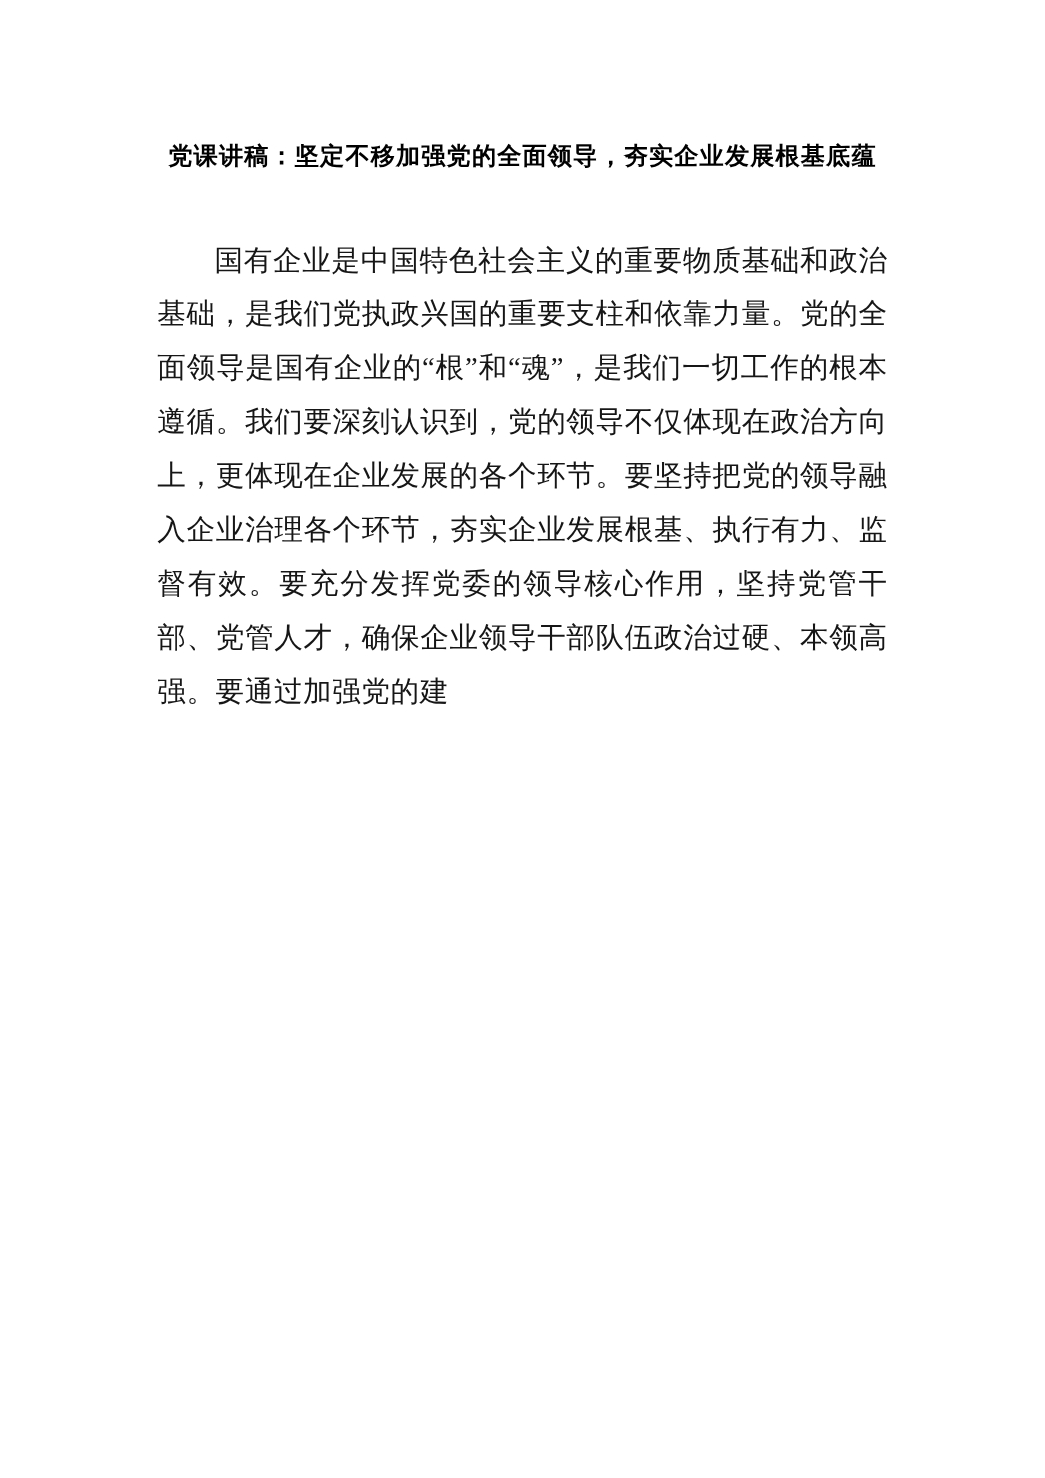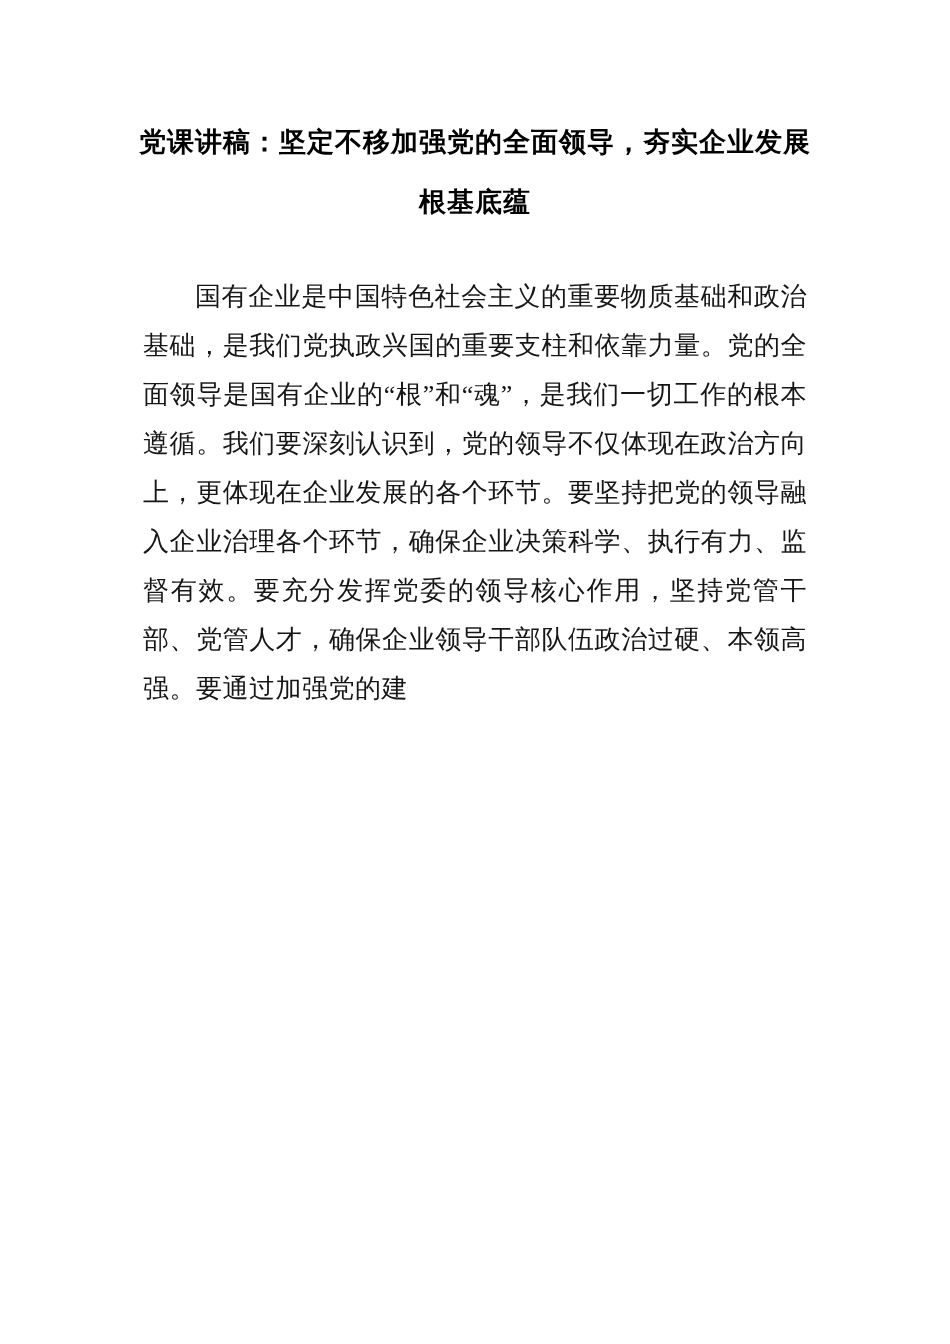--- a/index.html
+++ b/index.html
@@ -16,21 +16,21 @@
     }
     .page {
       box-sizing: border-box;
       width: 950px;
       height: 1344px;
       padding: 0 143px;
       background: #ffffff;
     }
     .doc-title {
       margin: 112px -8px 40px -8px;
-      font-size: 27px;
+      font-size: 22px;
       font-weight: bold;
       line-height: 60px;
       letter-spacing: 1px;
       text-align: center;
       color: #000000;
     }
     .para {
       margin: 0;
       font-size: 26px;
       line-height: 49px;
@@ -45,15 +45,15 @@
 </head>
 <body>
 
 <div class="page">
 
   <h1 class="doc-title">党课讲稿：坚定不移加强党的全面领导，夯实企业发展根基底蕴</h1>
 
 
 
 
-  <p class="para indent">国有企业是中国特色社会主义的重要物质基础和政治基础，是我们党执政兴国的重要支柱和依靠力量。党的全面领导是国有企业的“根”和“魂”，是我们一切工作的根本遵循。我们要深刻认识到，党的领导不仅体现在政治方向上，更体现在企业发展的各个环节。要坚持把党的领导融入企业治理各个环节，确保企业决策科学、执行有力、监督有效。要充分发挥党委的领导核心作用，坚持党管干部、党管人才，确保企业领导干部队伍政治过硬、本领高强。要通过加强党的建</p>
+  <p class="para indent">国有企业是中国特色社会主义的重要物质基础和政治基础，是我们党执政兴国的重要支柱和依靠力量。党的全面领导是国有企业的“根”和“魂”，是我们一切工作的根本遵循。我们要深刻认识到，党的领导不仅体现在政治方向上，更体现在企业发展的各个环节。要坚持把党的领导融入企业治理各个环节，夯实企业发展根基、执行有力、监督有效。要充分发挥党委的领导核心作用，坚持党管干部、党管人才，确保企业领导干部队伍政治过硬、本领高强。要通过加强党的建</p>
 
 </div>
 
 </body></html>

